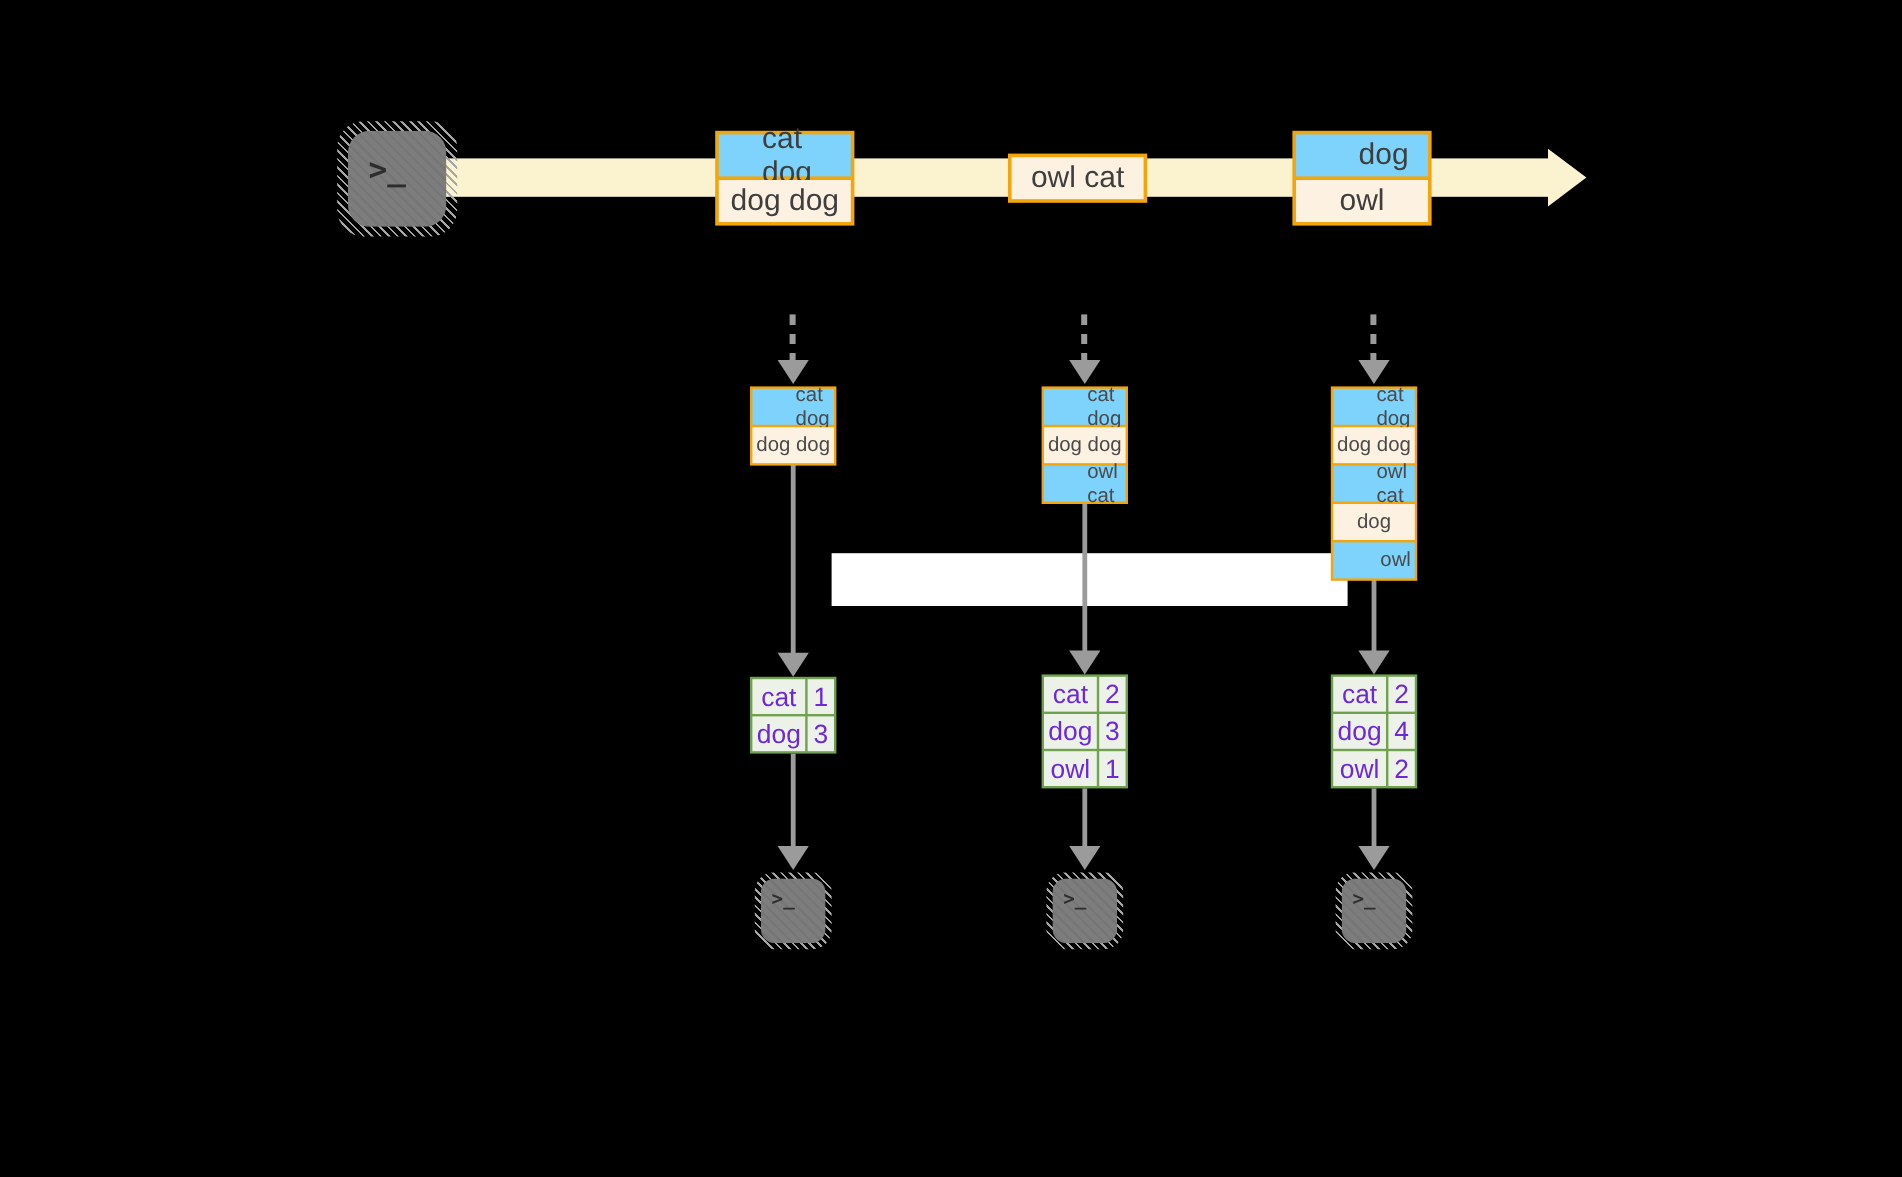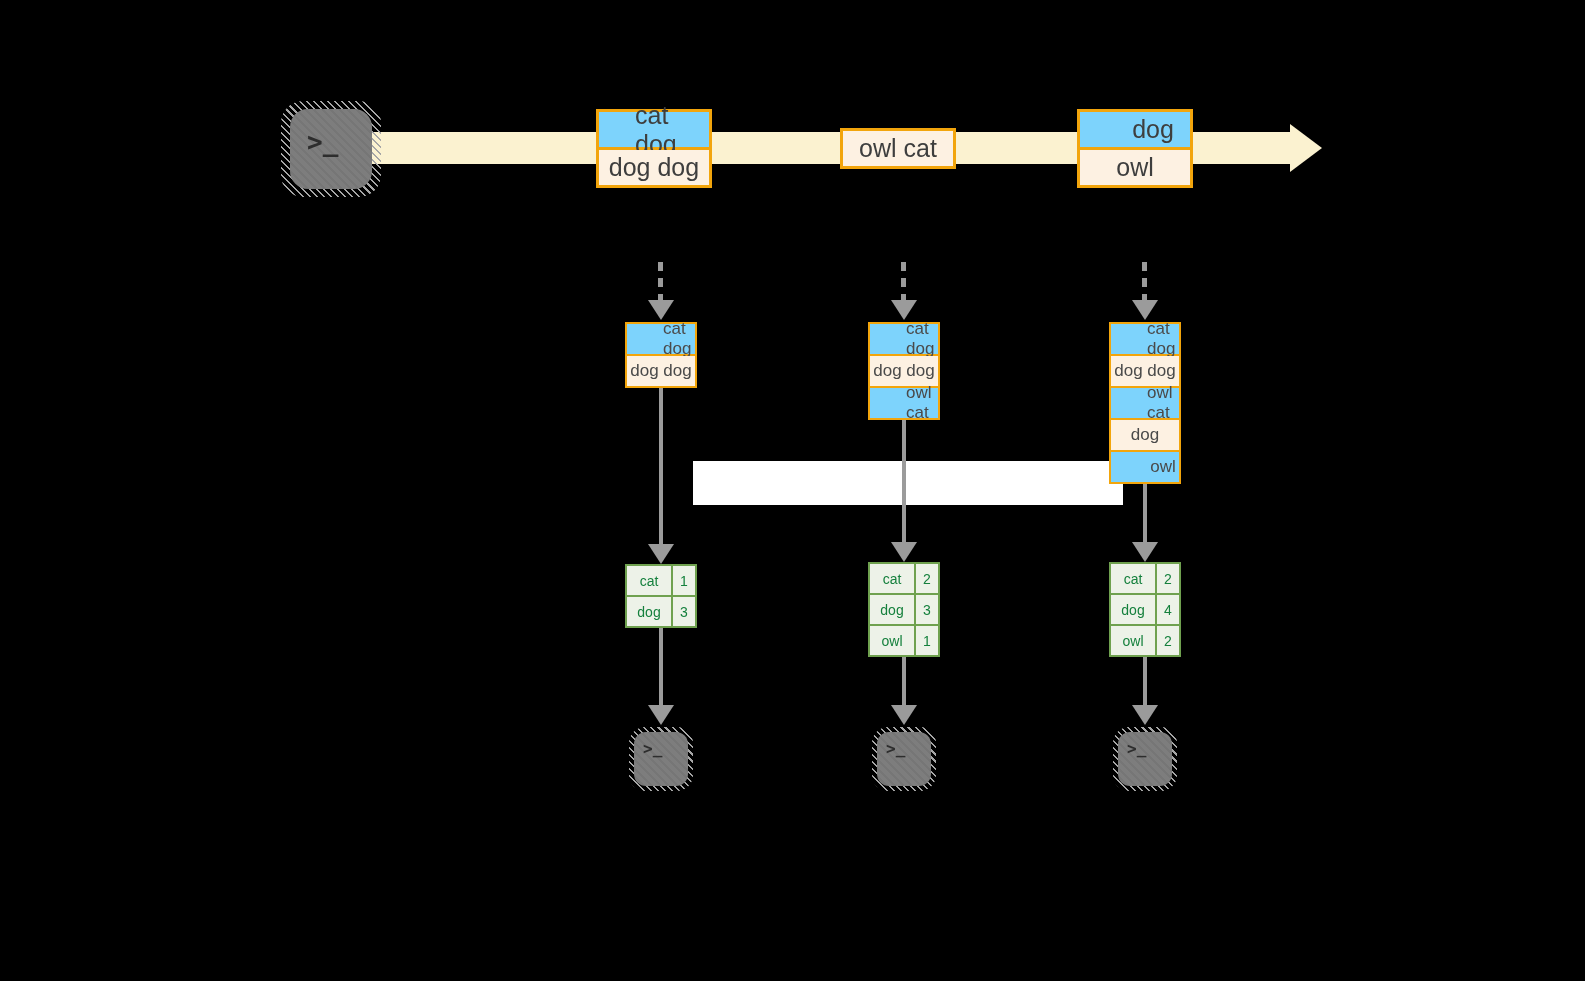--- a/index.html
+++ b/index.html
@@ -35,21 +35,21 @@
   .srow{height:30px;display:flex;align-items:center;justify-content:center;
         font-size:17px;color:#4a4a4a;}
   .peach{background:#7dd3fc;padding-left:36px;}
   .cream{background:#fdf1e2;}
 
   
   .gtable{position:absolute;z-index:5;background:#6fa14f;padding:2px;
         display:flex;flex-direction:column;gap:2px;}
   .grow{display:flex;gap:2px;}
   .gcell{height:29px;display:flex;align-items:center;justify-content:center;
-        background:#edf2e8;font-size:14px;color:#15803d;}
+        background:#edf2e8;font-size:22px;color:#6d28d9;}
   .gword{width:44px;}
   .gnum{width:22px;}
 
   
   .dash{position:absolute;width:5px;z-index:3;
         background:repeating-linear-gradient(180deg,#9b9b9b 0 9px,transparent 9px 16px);}
   .head-down{position:absolute;width:0;height:0;z-index:3;
         border-left:13px solid transparent;border-right:13px solid transparent;
         border-top:20px solid #9b9b9b;}
   .line{position:absolute;width:4px;background:#9b9b9b;z-index:3;}

